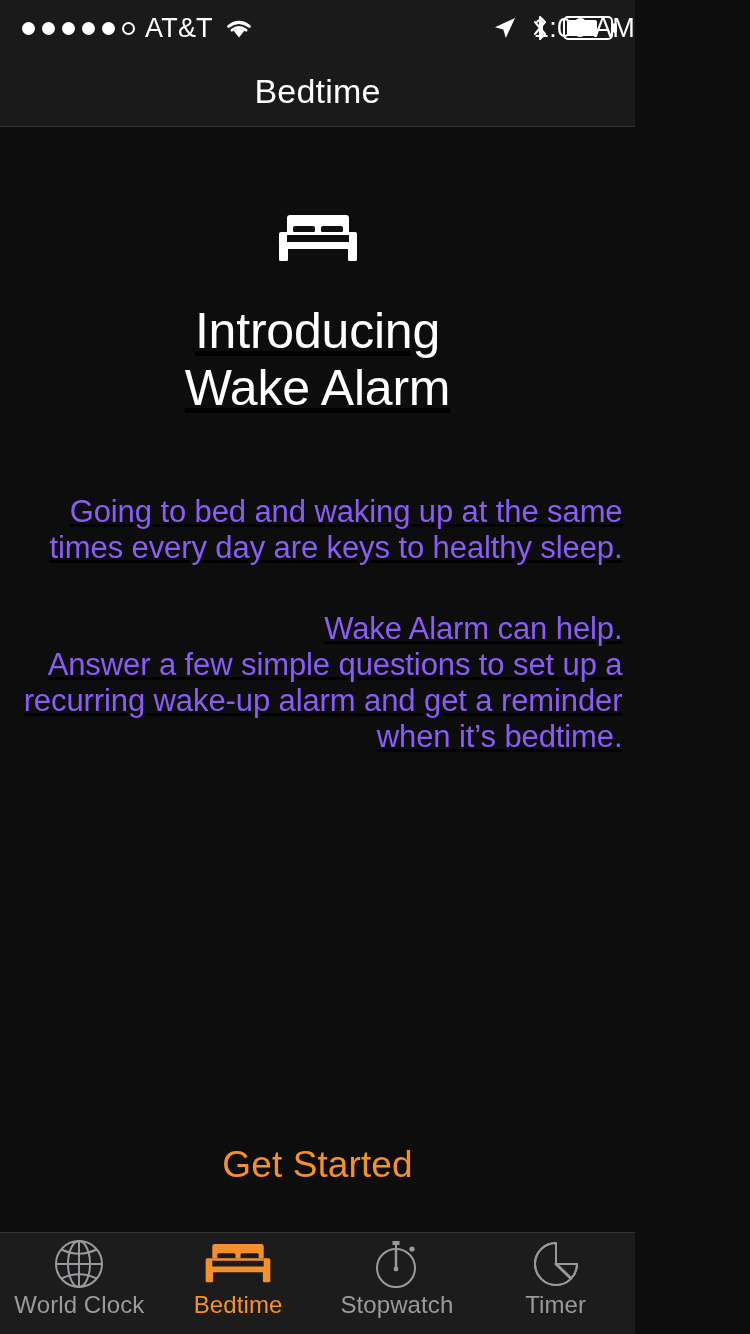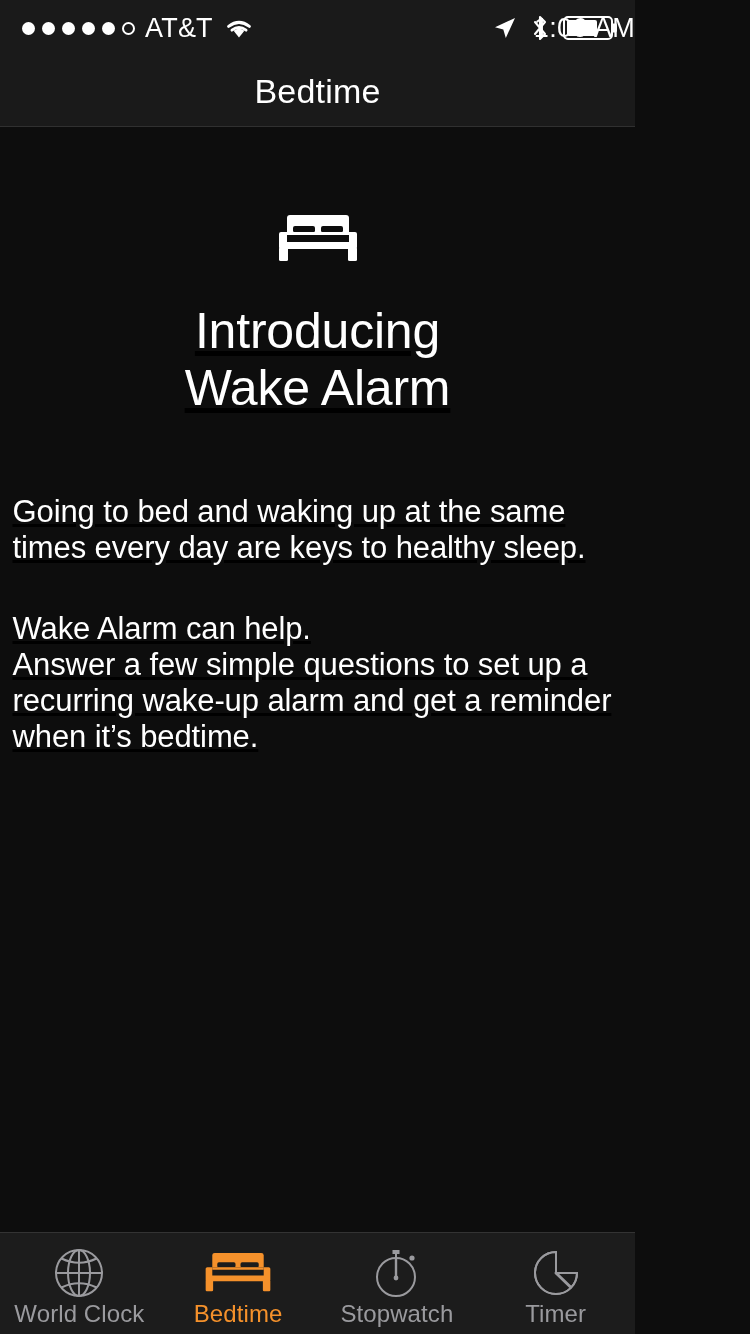--- a/index.html
+++ b/index.html
@@ -92,22 +92,22 @@
     font-weight:300;
     line-height:1.13;
     text-align:center;
     letter-spacing:-0.2px;
     white-space:pre-line;
   }
 
   .body-block {
     margin-top:78px;
     width:610px;
-    text-align:left;
-    color:#ffffff;
+    text-align:right;
+    color:#8b5cf6;
     font-size:31px;
     font-weight:300;
     line-height:1.17;
     letter-spacing:-0.1px;
     white-space:pre-line;
   }
   .body-block + .body-block { margin-top:44px; }
 
   .cta-wrap {
     position:absolute;
@@ -128,21 +128,21 @@
   
   .tabbar {
     height:102px; flex:0 0 102px;
     background:#1c1c1c;
     border-top:1px solid #333333;
     display:flex; align-items:stretch;
   }
   .tab {
     flex:1 1 20%;
     display:flex; flex-direction:column;
-    align-items:center; justify-content:center;
+    align-items:center; justify-content:flex-start;
     gap:4px; cursor:pointer;
     padding-top:6px;
   }
   .tab-ico { height:50px; display:flex; align-items:center; justify-content:center; }
   .tab-ico svg { display:block; }
   .tab-label {
     font-size:24px; font-weight:400; color:#9a9a9e;
     letter-spacing:0.1px; line-height:1;
   }
   .tab.active .tab-label { color:#f5912b; }
@@ -216,20 +216,23 @@
       </svg>
     </div>
 
     <div class="headline">Introducing
 Wake Alarm</div>
 
     <div class="body-block">Going to bed and waking up at the same times every day are keys to healthy sleep.</div>
     <div class="body-block">Wake Alarm can help.
 Answer a few simple questions to set up a recurring wake-up alarm and get a reminder when it’s bedtime.</div>
 
+    <div class="cta-wrap">
+      <button class="cta">Get Started</button>
+    </div>
   </div>
 
   <div class="tabbar">
 
     <div class="tab">
       <span class="tab-ico">
         <svg width="58" height="58" viewBox="0 0 58 58">
           <g stroke="#9a9a9e" stroke-width="2" fill="none">
             <circle cx="29" cy="29" r="23"></circle>
             <line x1="6" y1="29" x2="52" y2="29"></line>

